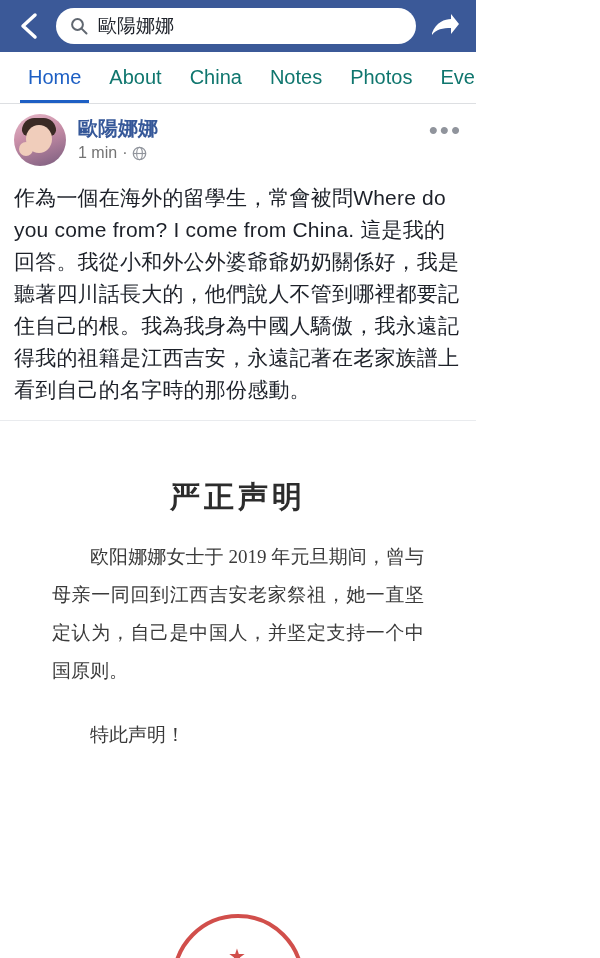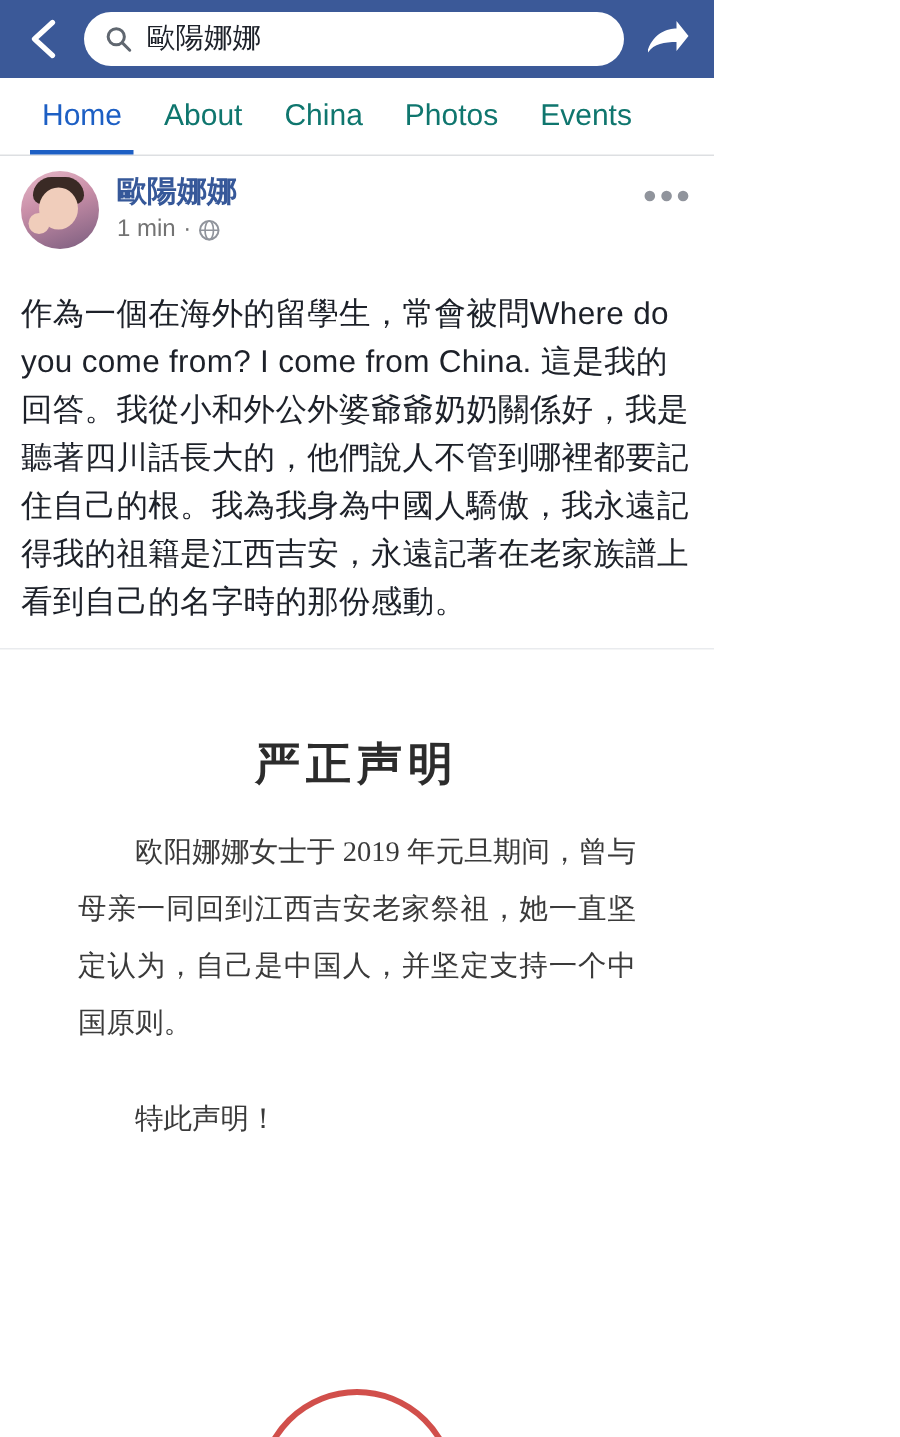--- a/index.html
+++ b/index.html
@@ -156,21 +156,21 @@
     position: absolute;
     right: 0;
     top: 6px;
     font-size: 26px;
     color: #90949c;
     letter-spacing: 2px;
     line-height: 20px;
     cursor: pointer;
   }
   .post-text {
-    margin-top: 24px;
+    margin-top: 12px;
     font-size: 21px;
     line-height: 32px;
     color: #1d2129;
     letter-spacing: 0.2px;
     word-break: break-word;
     padding-bottom: 14px;
   }
 
   
   .statement {
@@ -262,20 +262,23 @@
 
   <div class="tabs">
     <div class="tab active">
       <span>Home</span>
     </div>
     <div class="tab">
       <span>About</span>
     </div>
     <div class="tab">
       <span>China</span>
+    </div>
+    <div class="tab">
+      <span>Notes</span>
     </div>
     <div class="tab">
       <span>Photos</span>
     </div>
     <div class="tab">
       <span>Events</span>
     </div>
   </div>
 
   <div class="post">

